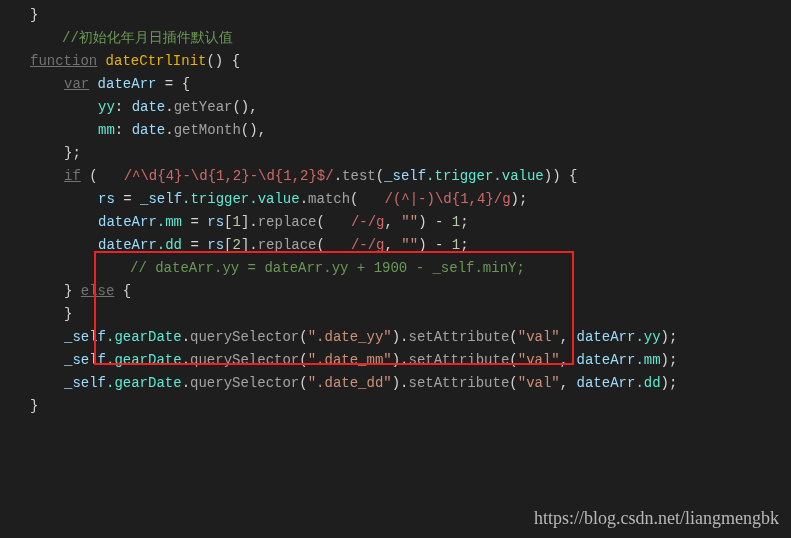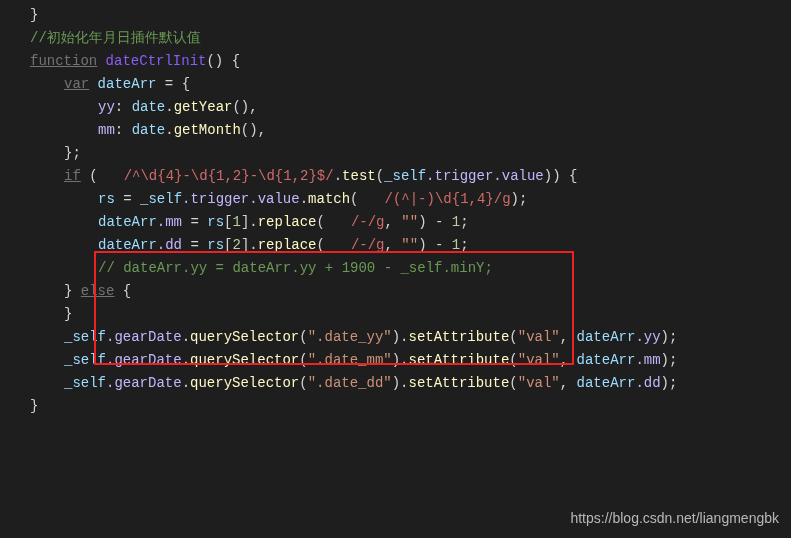--- a/index.html
+++ b/index.html
@@ -11,48 +11,48 @@
       color: #d4d4d4;
       width: 791px;
       height: 538px;
       overflow: hidden;
       position: relative;
     }
     .editor {
       padding: 4px 0 0 30px;
     }
     .line { white-space: pre; }
-    .c-comment { color: #6a9955; }
+    .c-comment { color: #6a9955; margin-left: 32px; }
     .c-keyword { color: #737373; text-decoration: underline; }
-    .c-function { color: #8b5cf6; }
+    .c-function { color: #eab308; }
     .c-var { color: #9cdcfe; }
     .c-class { color: #4ec9b0; }
-    .c-prop { color: #c4b5fd; }
-    .c-method { color: #fef9c3; }
+    .c-prop { color: #5eead4; }
+    .c-method { color: #a3a3a3; }
     .c-regex { color: #d16969; margin-left: 26px; }
     .c-num { color: #b5cea8; }
     .c-str { color: #ce9178; }
     .c-bracket { color: #d4d4d4; }
     .c-op { color: #d4d4d4; }
     .highlight-box {
       position: absolute;
       border: 2px solid #ee2222;
       left: 94px;
       top: 251px;
       width: 480px;
       height: 114px;
       pointer-events: none;
     }
     .watermark {
       position: absolute;
       bottom: 8px;
       right: 12px;
       color: #b8b8b8;
-      font-family: Liberation Sans, sans-serif;
-      font-size: 14px;
+      font-family: Liberation Serif, serif;
+      font-size: 18px;
     }
     .indent1 { padding-left: 34px; display: inline-block; }
     .indent2 { padding-left: 68px; display: inline-block; }
   </style>
 </head>
 <body>
 
 <div class="editor">
 <div class="line"><span class="c-bracket">}</span></div>
 <div class="line"><span class="c-comment">//初始化年月日插件默认值</span></div>

